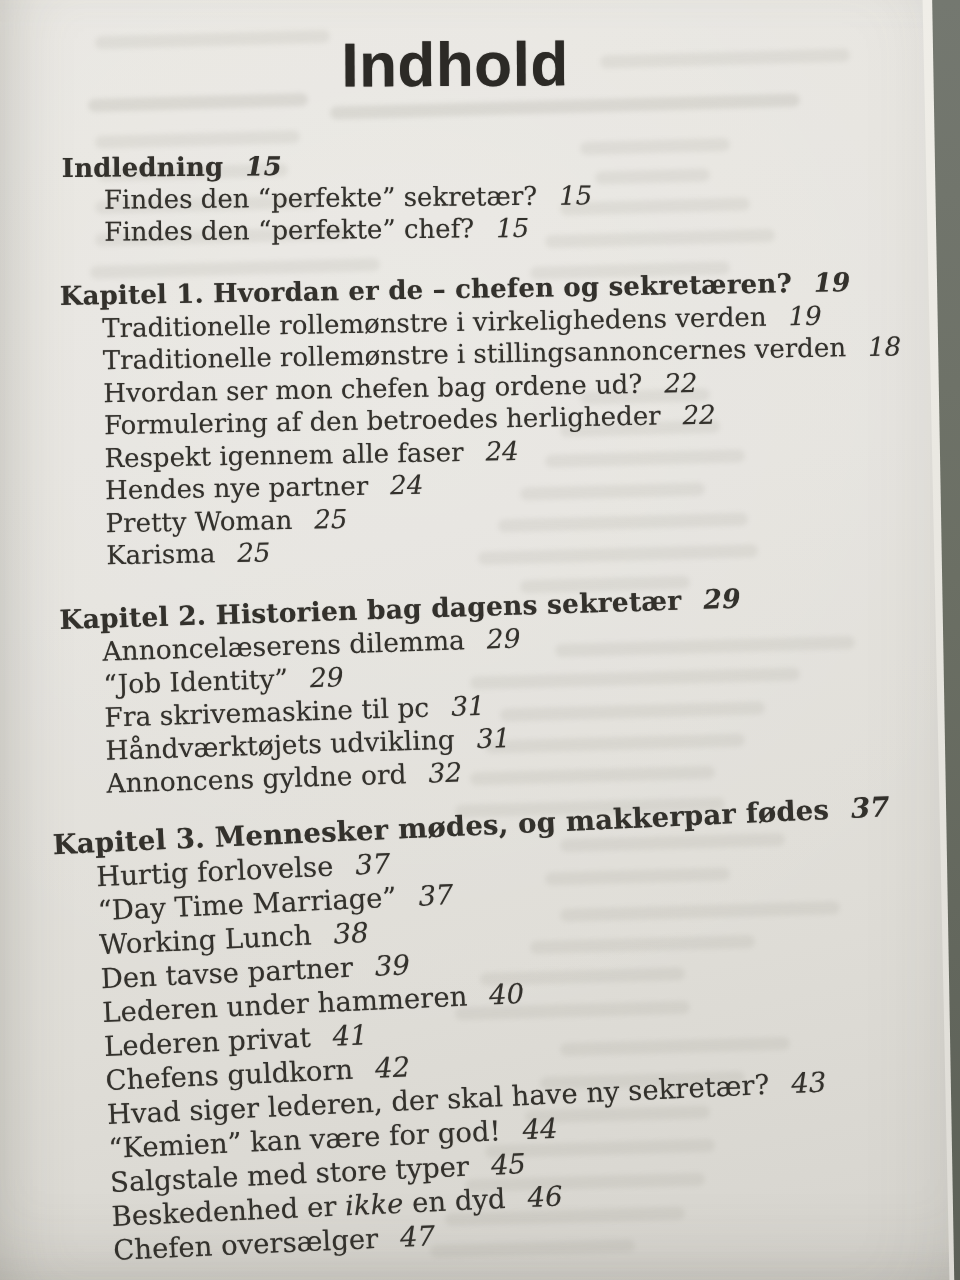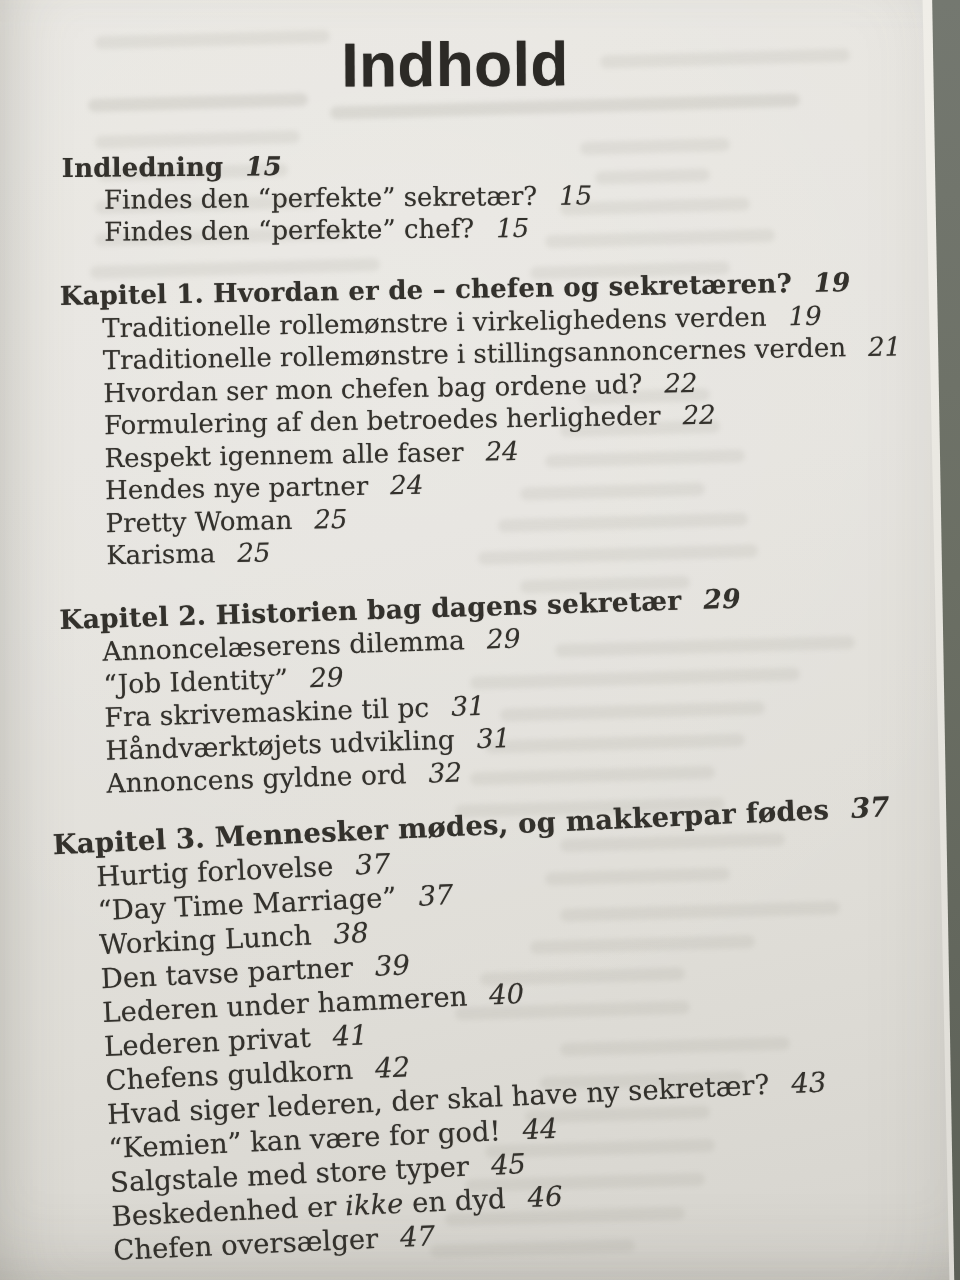--- a/index.html
+++ b/index.html
@@ -122,21 +122,21 @@
     <h1 class="title">Indhold</h1>
     <div id="toc">
         <div class="section s1">
           <div class="row heading"><span class="label">Indledning</span><span class="pagenum">15</span></div>
           <div class="row entry"><span class="label">Findes den “perfekte” sekretær?</span><span class="pagenum">15</span></div>
           <div class="row entry"><span class="label">Findes den “perfekte” chef?</span><span class="pagenum">15</span></div>
         </div>
         <div class="section s2">
           <div class="row heading"><span class="label">Kapitel 1. Hvordan er de – chefen og sekretæren?</span><span class="pagenum">19</span></div>
           <div class="row entry"><span class="label">Traditionelle rollemønstre i virkelighedens verden</span><span class="pagenum">19</span></div>
-          <div class="row entry"><span class="label">Traditionelle rollemønstre i stillingsannoncernes verden</span><span class="pagenum">21</span></div>
+          <div class="row entry"><span class="label">Traditionelle rollemønstre i stillingsannoncernes verden</span><span class="pagenum">18</span></div>
           <div class="row entry"><span class="label">Hvordan ser mon chefen bag ordene ud?</span><span class="pagenum">22</span></div>
           <div class="row entry"><span class="label">Formulering af den betroedes herligheder</span><span class="pagenum">22</span></div>
           <div class="row entry"><span class="label">Respekt igennem alle faser</span><span class="pagenum">24</span></div>
           <div class="row entry"><span class="label">Hendes nye partner</span><span class="pagenum">24</span></div>
           <div class="row entry"><span class="label">Pretty Woman</span><span class="pagenum">25</span></div>
           <div class="row entry"><span class="label">Karisma</span><span class="pagenum">25</span></div>
         </div>
         <div class="section s3">
           <div class="row heading"><span class="label">Kapitel 2. Historien bag dagens sekretær</span><span class="pagenum">29</span></div>
           <div class="row entry"><span class="label">Annoncelæserens dilemma</span><span class="pagenum">29</span></div>

